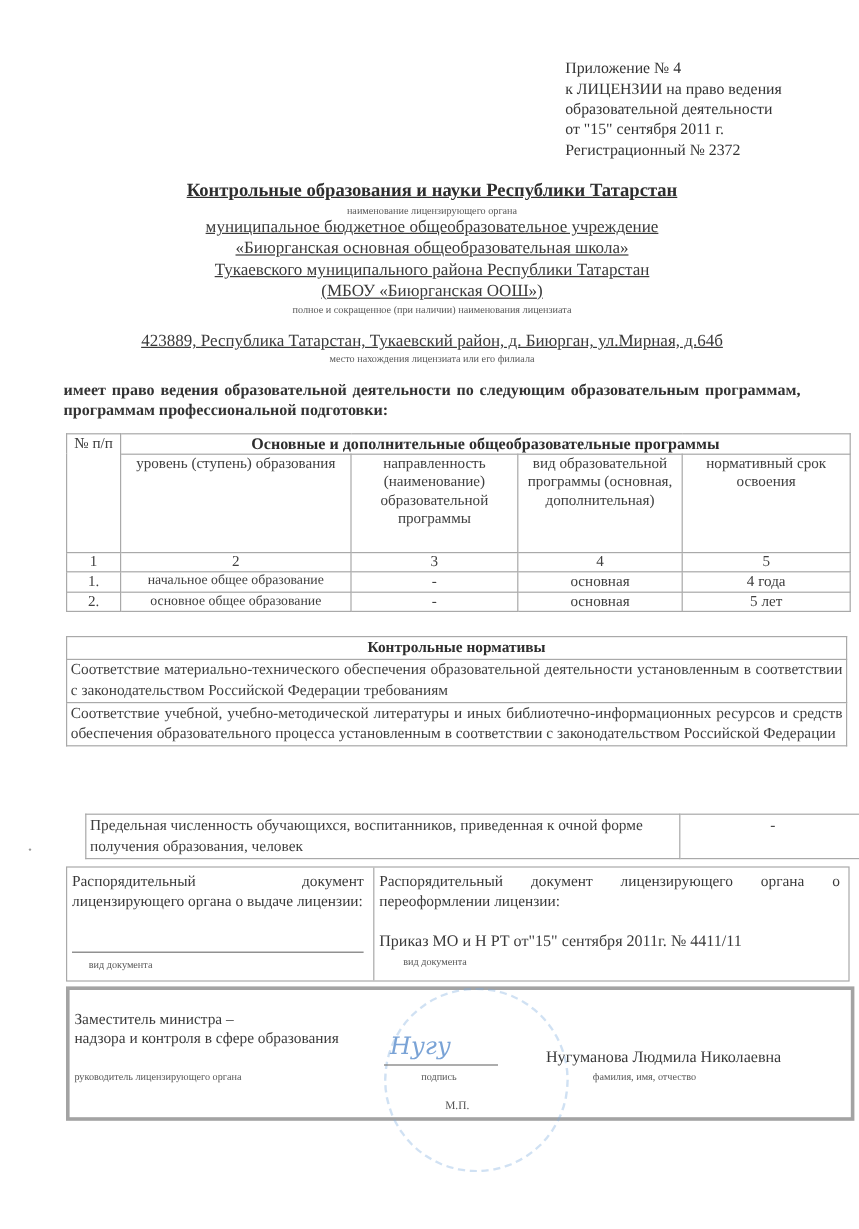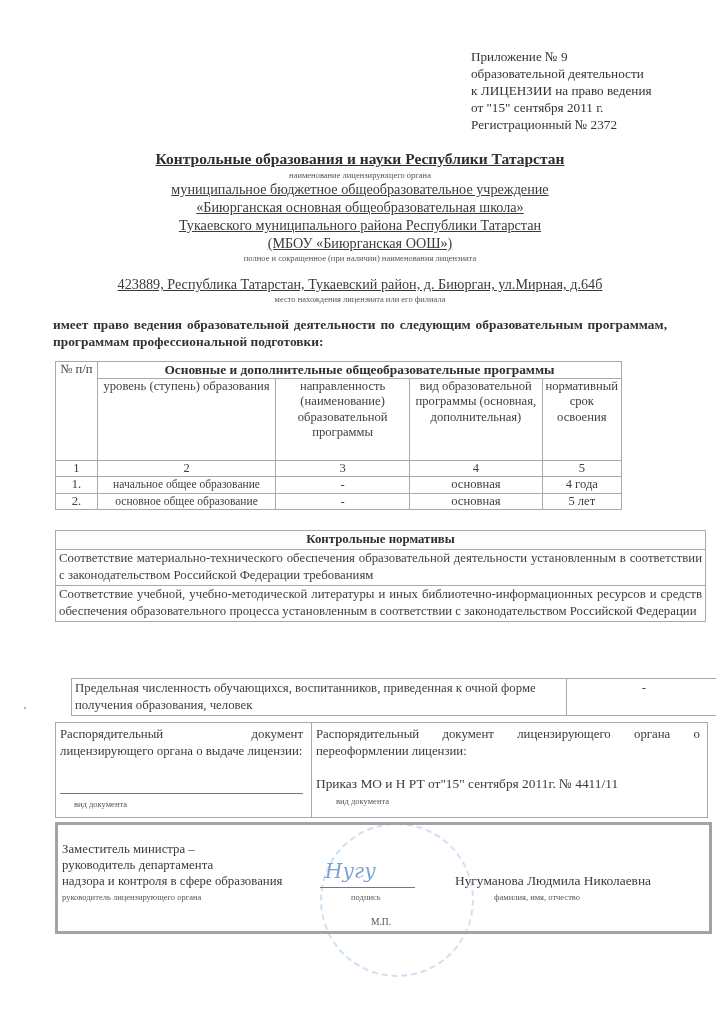--- a/index.html
+++ b/index.html
@@ -11,21 +11,21 @@
     .appendix { left: 471px; top: 48px; font-size: 13.2px; line-height: 17px; color: #333; }
     .appendix div { white-space: nowrap; }
     .center-block { left: 60px; width: 600px; text-align: center; }
     .ministry { top: 150px; font-size: 15.5px; font-weight: bold; text-decoration: underline; color: #2e2e2e; }
     .caption { font-size: 8.5px; color: #555; }
     .org-line { font-size: 14.2px; text-decoration: underline; line-height: 18px; color: #3a3a3a; }
     .address { font-size: 14.2px; text-decoration: underline; color: #3a3a3a; }
     .intro { left: 53px; top: 316px; width: 614px; font-size: 13.4px; font-weight: bold; line-height: 17px; text-align: justify; text-align-last: left; color: #333; }
     table { border-collapse: collapse; }
     td { border: 1px solid #a9a9a9; padding: 0 3px; vertical-align: top; color: #404040; }
-    .prog-table { left: 55px; top: 361px; width: 567px; font-size: 12.6px; line-height: 15.5px; }
+    .prog-table { left: 55px; top: 361px; width: 654px; font-size: 12.6px; line-height: 15.5px; }
     .prog-table td { text-align: center; }
     .prog-table .title-cell { font-weight: bold; font-size: 13.4px; color: #2e2e2e; }
     .prog-table .small { font-size: 11.5px; }
     .norm-table { left: 55px; top: 530px; width: 651px; font-size: 12.8px; line-height: 17px; }
     .norm-table td { text-align: justify; text-align-last: left; padding: 0 3px 1px 3px; }
     .norm-table .norm-title { text-align: center; text-align-last: center; font-weight: bold; color: #2e2e2e; margin-top: 43px; }
     .limit-table { left: 55px; top: 678px; width: 651px; font-size: 12.8px; line-height: 17px; margin-left: 16px; }
     .limit-table td { padding: 1px 3px; }
     .doc-box { left: 55px; top: 722px; width: 651px; height: 94px; border: 1px solid #a9a9a9; }
     .doc-left { left: 0; top: 0; width: 255px; height: 94px; border-right: 1px solid #a9a9a9; }
@@ -35,23 +35,23 @@
     .sign-text { font-size: 12.8px; line-height: 16px; color: #3a3a3a; }
     .underline-rule { border-bottom: 1px solid #777; }
     .stamp { border-radius: 50%; border: 2px dashed rgba(120,170,220,0.35); }
     .signature { font-family: "DejaVu Serif", serif; font-style: italic; color: #7aa3d6; font-size: 20px; }
     .dot { width: 2px; height: 2px; background: #999; border-radius: 50%; }
   </style>
 </head>
 <body>
 
 <div class="abs appendix">
-  <div>Приложение № 9</div>
+  <div>Приложение № 4</div>
+  <div>к ЛИЦЕНЗИИ на право ведения</div>
   <div>образовательной деятельности</div>
-  <div>к ЛИЦЕНЗИИ на право ведения</div>
   <div>от "15" сентября 2011 г.</div>
   <div>Регистрационный № 2372</div>
 </div>
 
 <div class="abs center-block ministry">Контрольные образования и науки Республики Татарстан</div>
 <div class="abs center-block caption" style="top:170px;">наименование лицензирующего органа</div>
 
 <div class="abs center-block" style="top:180px;">
   <div class="org-line">муниципальное бюджетное общеобразовательное учреждение</div>
   <div class="org-line">«Биюрганская основная общеобразовательная школа»</div>
@@ -136,21 +136,20 @@
     <div class="abs doc-text" style="left:4px;top:3px;width:384px;">Распорядительный документ лицензирующего органа о переоформлении лицензии:</div>
     <div class="abs doc-text" style="left:4px;top:52px;white-space:nowrap;font-size:13.4px;">Приказ МО и Н РТ от"15" сентября 2011г. № 4411/11</div>
     <div class="abs caption" style="left:24px;top:73px;">вид документа</div>
   </div>
 </div>
 
 <div class="abs sign-box">
   <div class="abs stamp" style="left:262px;top:-2px;width:150px;height:150px;"></div>
   <div class="abs sign-text" style="left:4px;top:16px;">
     <div>Заместитель министра –</div>
-    <div>руководитель департамента</div>
     <div>надзора и контроля в сфере образования</div>
   </div>
   <div class="abs caption" style="left:4px;top:67px;">руководитель лицензирующего органа</div>
   <div class="abs signature" style="left:267px;top:34px;">Нугу</div>
   <div class="abs underline-rule" style="left:262px;top:62px;width:95px;height:0;"></div>
   <div class="abs caption" style="left:293px;top:67px;">подпись</div>
   <div class="abs sign-text" style="left:397px;top:48px;font-size:13.4px;white-space:nowrap;">Нугуманова Людмила Николаевна</div>
   <div class="abs caption" style="left:436px;top:67px;">фамилия, имя, отчество</div>
   <div class="abs caption" style="left:313px;top:92px;font-size:9.5px;">М.П.</div>
 </div>

